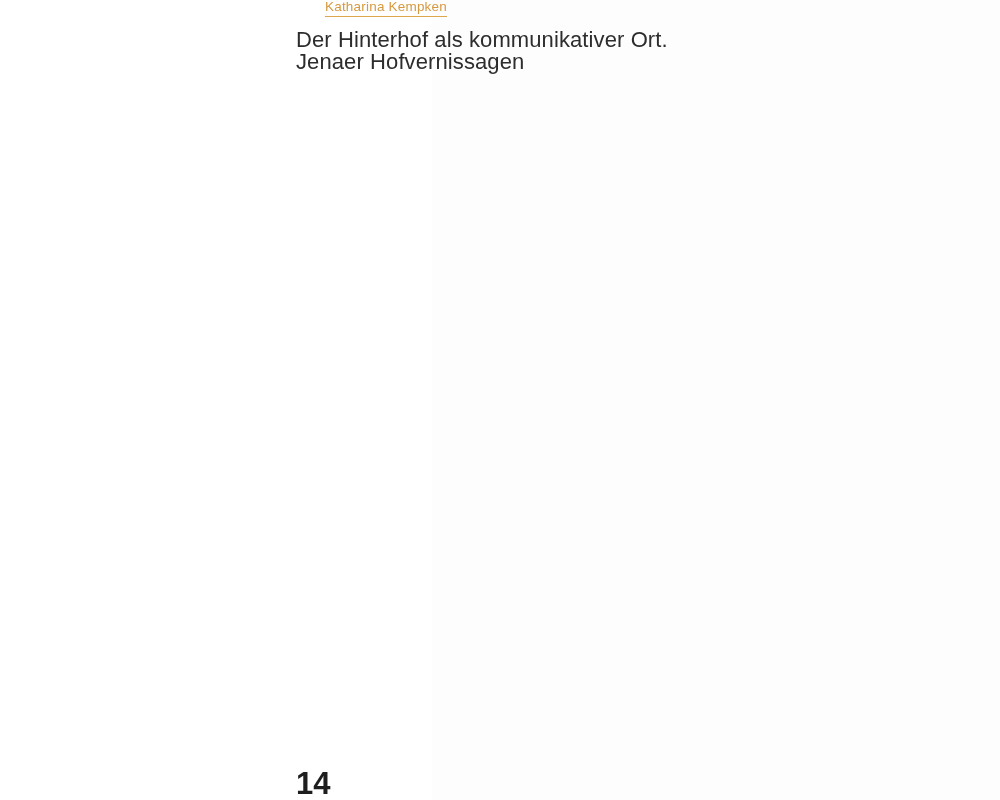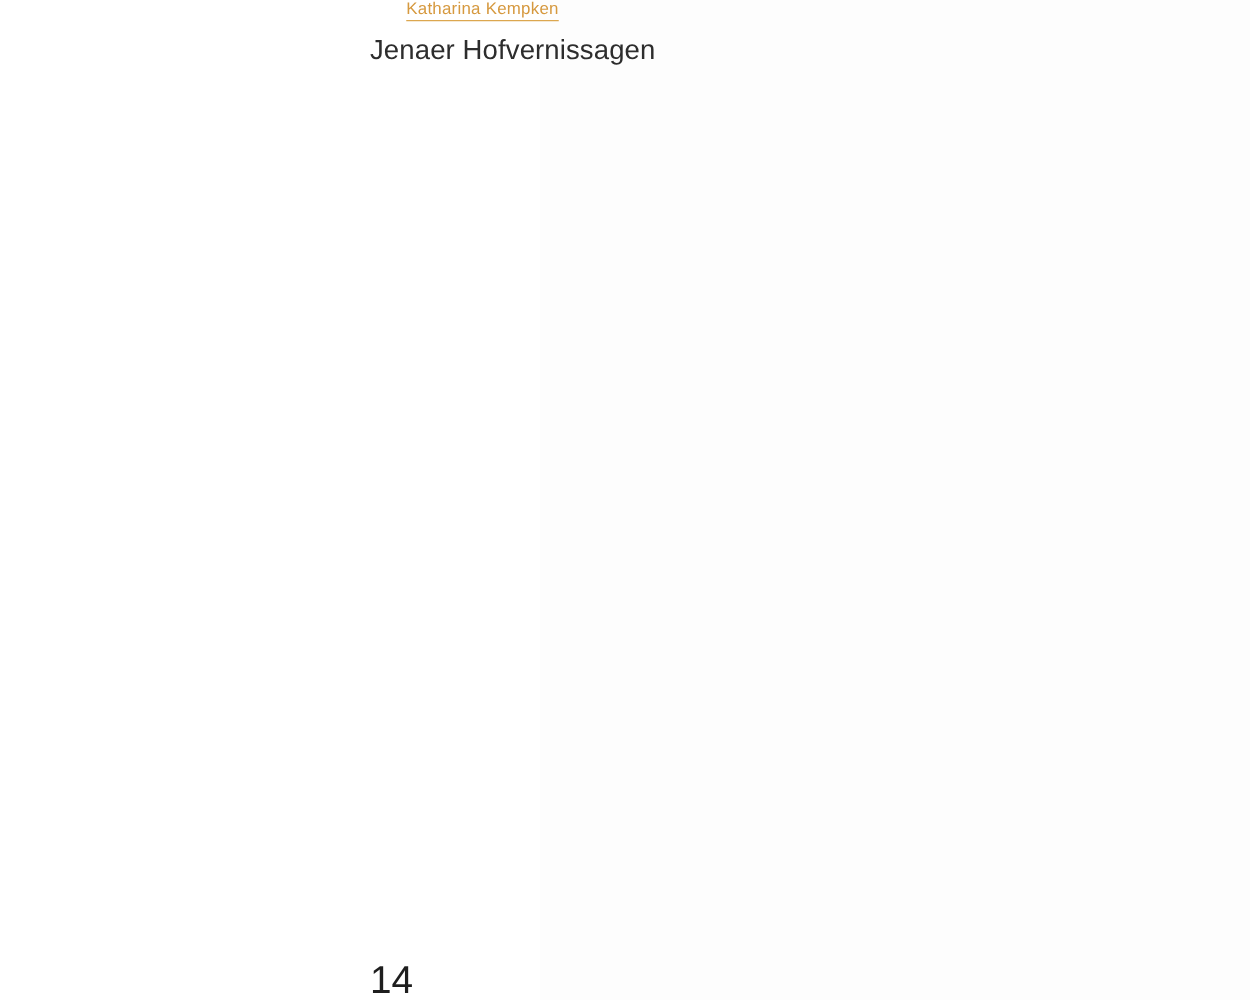--- a/index.html
+++ b/index.html
@@ -59,32 +59,33 @@
   }
   .chapter-title .title-line {
     display: block;
   }
   .page-number {
     position: absolute;
     left: 296px;
     top: 769px;
     font-size: 31px;
     line-height: 30px;
-    font-weight: 400;
+    font-weight: 700;
     color: #1e1e1e;
   }
 </style>
 </head>
 <body>
 
 <div class="page">
 
   <div class="right-shade"></div>
 
   <a class="author-link">Katharina Kempken</a>
 
   <h1 class="chapter-title">
+    <span class="title-line">Der Hinterhof als kommunikativer Ort.</span>
     <span class="title-line">Jenaer Hofvernissagen</span>
   </h1>
 
   <div class="page-number">14</div>
 
 </div>
 
 </body></html>

